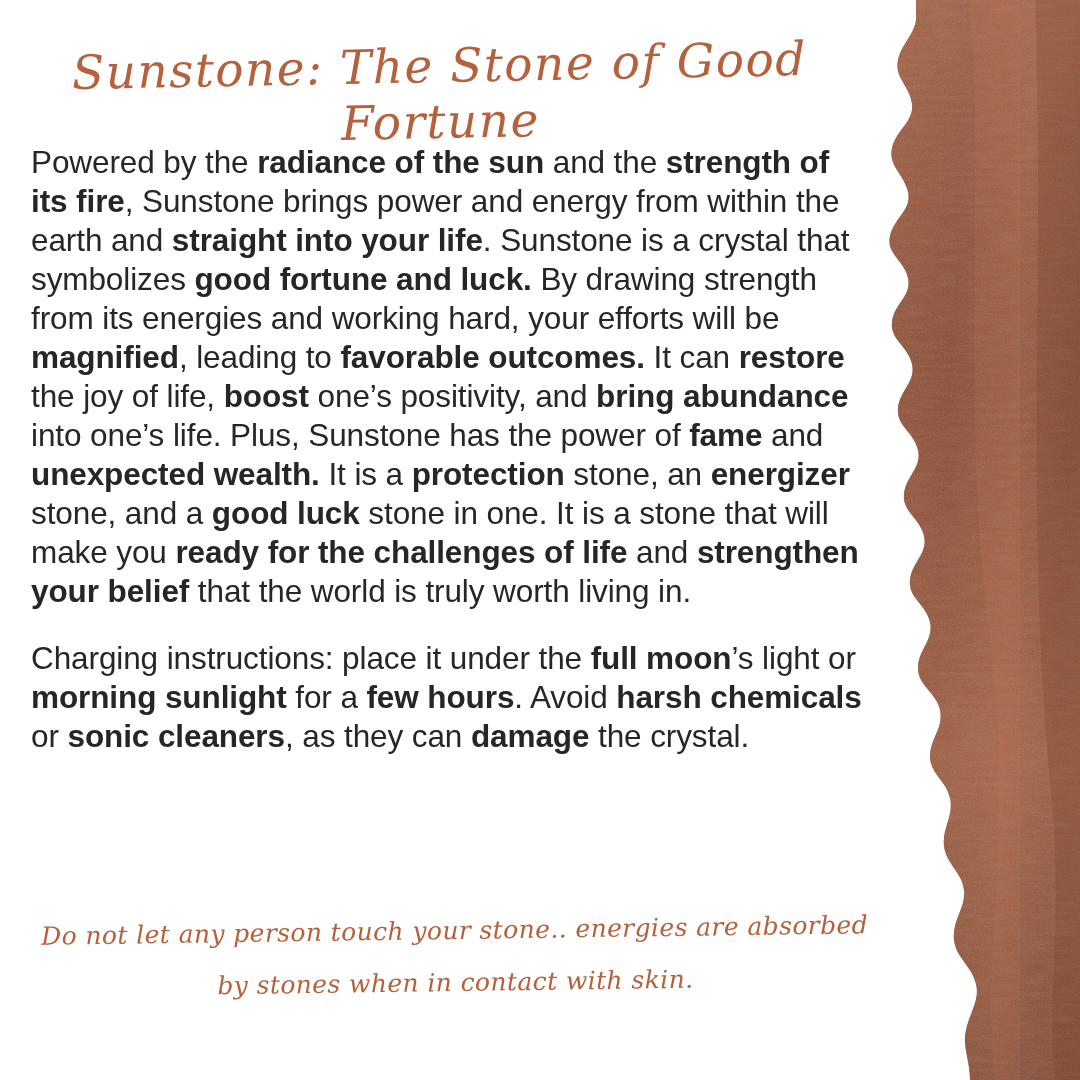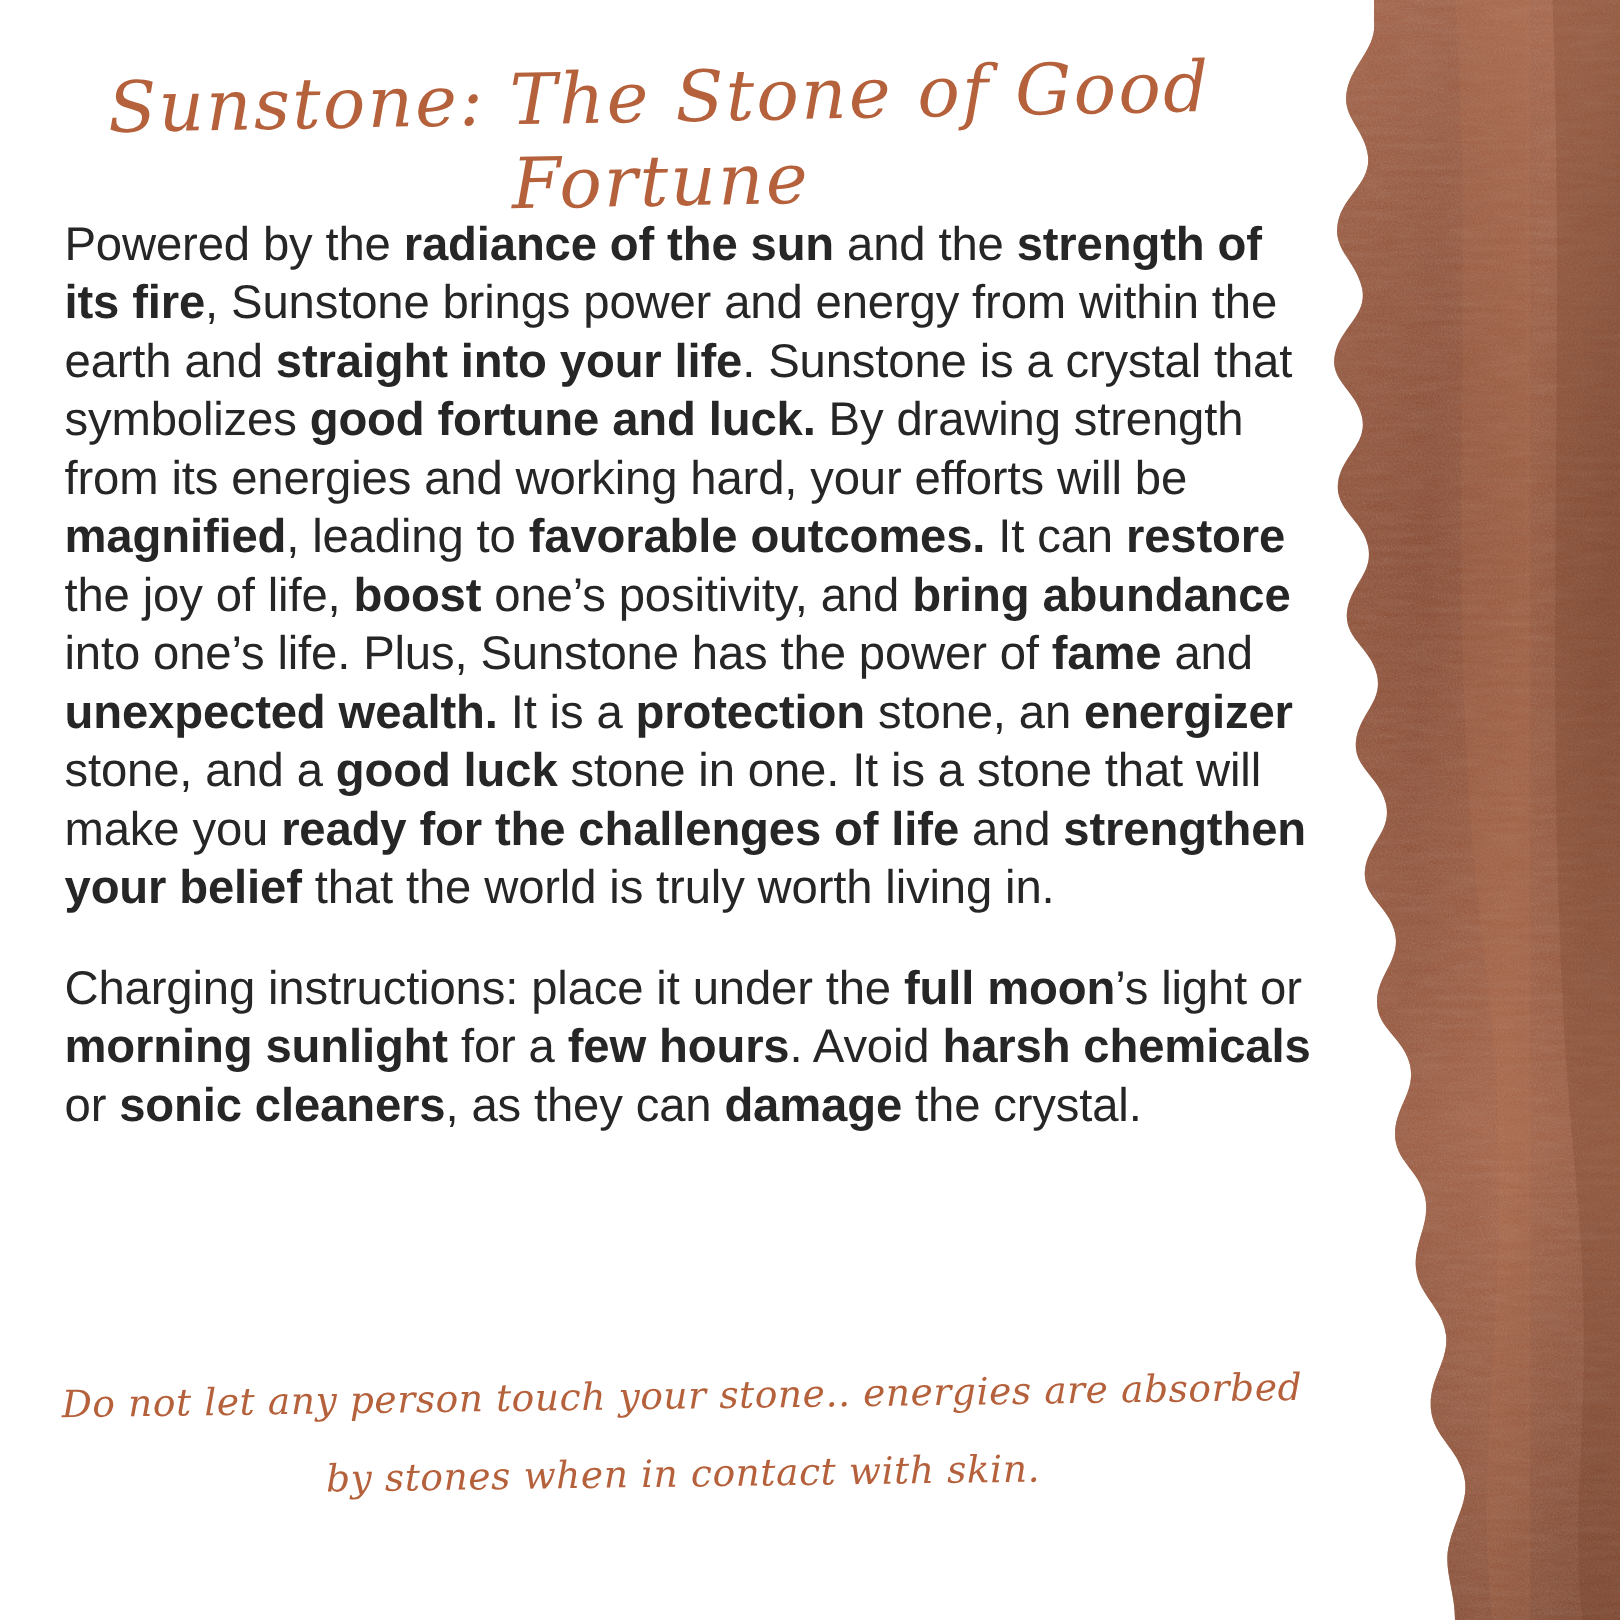--- a/index.html
+++ b/index.html
@@ -49,21 +49,21 @@
     font-size: 47px;
     letter-spacing: 1.5px;
     font-weight: 400;
     line-height: 1.2;
     transform: rotate(-1.1deg);
   }
 
   
   .body-copy {
     position: absolute;
-    left: 43px;
+    left: 31px;
     top: 143px;
     width: 840px;
     color: #262626;
     font-size: 31.5px;
     line-height: 39px;
     letter-spacing: -0.1px;
   }
   .body-copy p {
     margin: 0 0 28px 0;
   }

